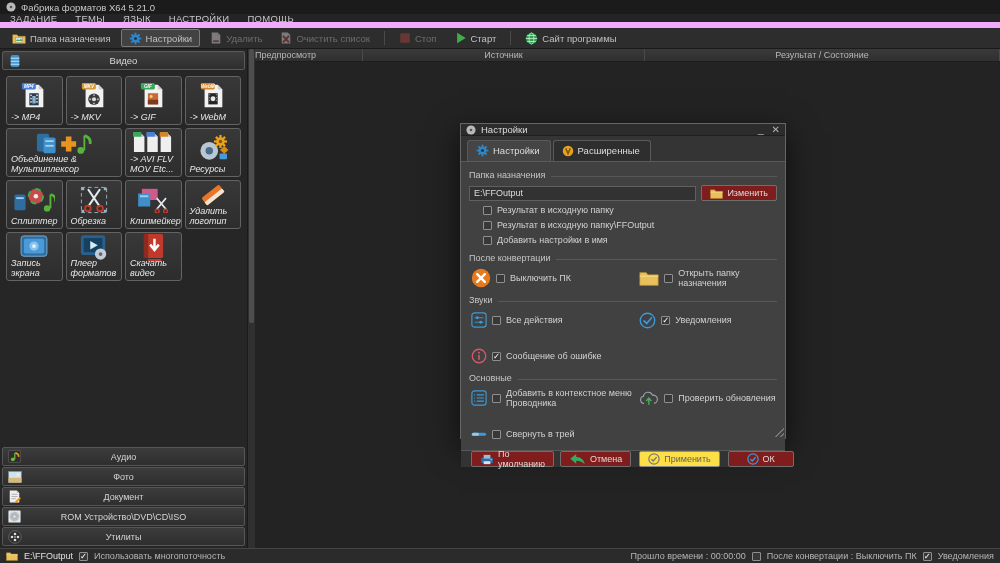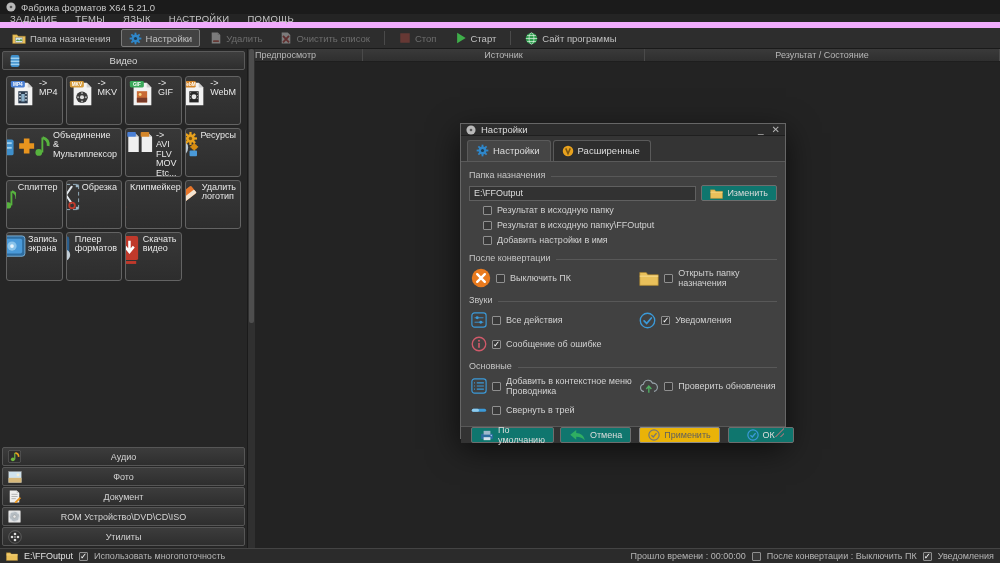--- a/index.html
+++ b/index.html
@@ -28,22 +28,22 @@
   .body { flex:1; display:flex; position:relative; min-height:0; }
   .sidebar { width:248px; background:#262626; display:flex; flex-direction:column;
              border-right:1px solid #1a1a1a; }
   .side-header { height:19px; margin:2px 2px 1px 2px; border:1px solid #5a5a5a; border-radius:2px;
                  background:linear-gradient(#3e3e3e,#2e2e2e); display:flex; align-items:center; position:relative; }
   .side-header .icon { position:absolute; left:6px; }
   .side-header span.hlbl { flex:1; text-align:center; color:#d8d8d8; font-size:9.5px; }
   .tiles { display:grid; grid-template-columns:repeat(4,1fr); gap:3px; padding:5px 6px;
            grid-auto-rows:49px; }
   .tile { background:linear-gradient(#383838,#2d2d2d); border:1px solid #636363; border-radius:3px;
-          display:flex; flex-direction:row; align-items:flex-start; justify-content:flex-end;
-          padding:2px 2px 1px 2px; overflow:hidden; cursor:default; }
+          display:flex; flex-direction:column; align-items:center; justify-content:flex-end;
+          padding:2px 2px 1px 2px; overflow:hidden; cursor:default;font-style:italic; }
   .tile.wide { grid-column:span 2; }
   .tile .ticon { flex:1; display:flex; align-items:center; justify-content:center; min-height:0; }
   .tile .tlbl { color:#e8e8e8; font-size:9px; line-height:1.05; text-align:left; width:100%;
                 padding:0 2px 1px 2px; white-space:pre-line; }
   .cats { margin-top:auto; padding:1px 2px 2px 2px; display:flex; flex-direction:column; gap:1px; }
   .cat { height:19px; border:1px solid #565656; border-radius:2px;
          background:linear-gradient(#3c3c3c,#2e2e2e); display:flex; align-items:center; position:relative; }
   .cat .icon { position:absolute; left:5px; }
   .cat .clbl { flex:1; text-align:center; color:#d5d5d5; font-size:9px; }
   .splitter { width:7px; background:#303030; position:relative; }
@@ -82,29 +82,29 @@
           background:#2e2e2e; border:1px solid #5a5a5a; border-bottom:none; border-radius:3px 3px 0 0; }
   .dtab.active { background:#454545; }
   .dpanel { flex:1; background:#414141; border-top:1px solid #5a5a5a; padding:5px 8px 2px 8px;
             display:flex; flex-direction:column; }
   .sect { display:flex; align-items:center; gap:6px; color:#c6c6c6; font-size:9px; margin:3px 0 3px 0; }
   .sect::after { content:""; flex:1; border-top:1px solid #585858; margin-top:3px; }
   .folder-row { display:flex; align-items:center; gap:5px; margin:2px 0 4px 0; }
   .folder-row input { flex:1; height:15px; background:#323232; border:1px solid #606060;
                       color:#ddd; font-size:9px; padding:0 4px; font-family:"Liberation Sans",sans-serif; }
   .btn { display:inline-flex; align-items:center; gap:4px; height:16px; padding:0 8px;
-         background:#0f766e; border:1px solid #6e6e6e; border-radius:2px; color:#ddd; font-size:9px; }
+         background:#7f1d1d; border:1px solid #6e6e6e; border-radius:2px; color:#ddd; font-size:9px; }
   .fchk { display:flex; align-items:center; gap:5px; margin:0 0 5px 14px; color:#d2d2d2; font-size:9px; }
-  .opt-grid { display:grid; grid-template-columns:55% 45%; row-gap:4px; margin:2px 0 4px 2px; }
+  .opt-grid { display:grid; grid-template-columns:55% 45%; row-gap:16px; margin:2px 0 4px 2px; }
   .opt { display:flex; align-items:center; gap:5px; color:#d2d2d2; font-size:9px; min-height:20px; }
   .dfoot { height:24px; background:#333; border-top:1px solid #585858; display:flex;
            align-items:center; padding:0 10px; gap:6px; }
   .dfoot .rgroup { margin-left:auto; display:flex; gap:8px; }
   .btn.wbtn { min-width:66px; justify-content:center; }
-  .btn.disabled { background:#eab308; border-color:#8a8a8a; color:#5f5f5f; }
+  .btn.disabled { background:#fde047; border-color:#8a8a8a; color:#5f5f5f; }
   .grip { position:absolute; right:1px; bottom:1px; width:9px; height:9px;
           background:linear-gradient(135deg,transparent 50%,#777 50%,#777 60%,transparent 60%,transparent 75%,#777 75%,#777 85%,transparent 85%); }
 </style>
 </head>
 <body>
 
 <div class="window">
 
   <div class="titlebar">
     <span class="icon" id="app-logo">

